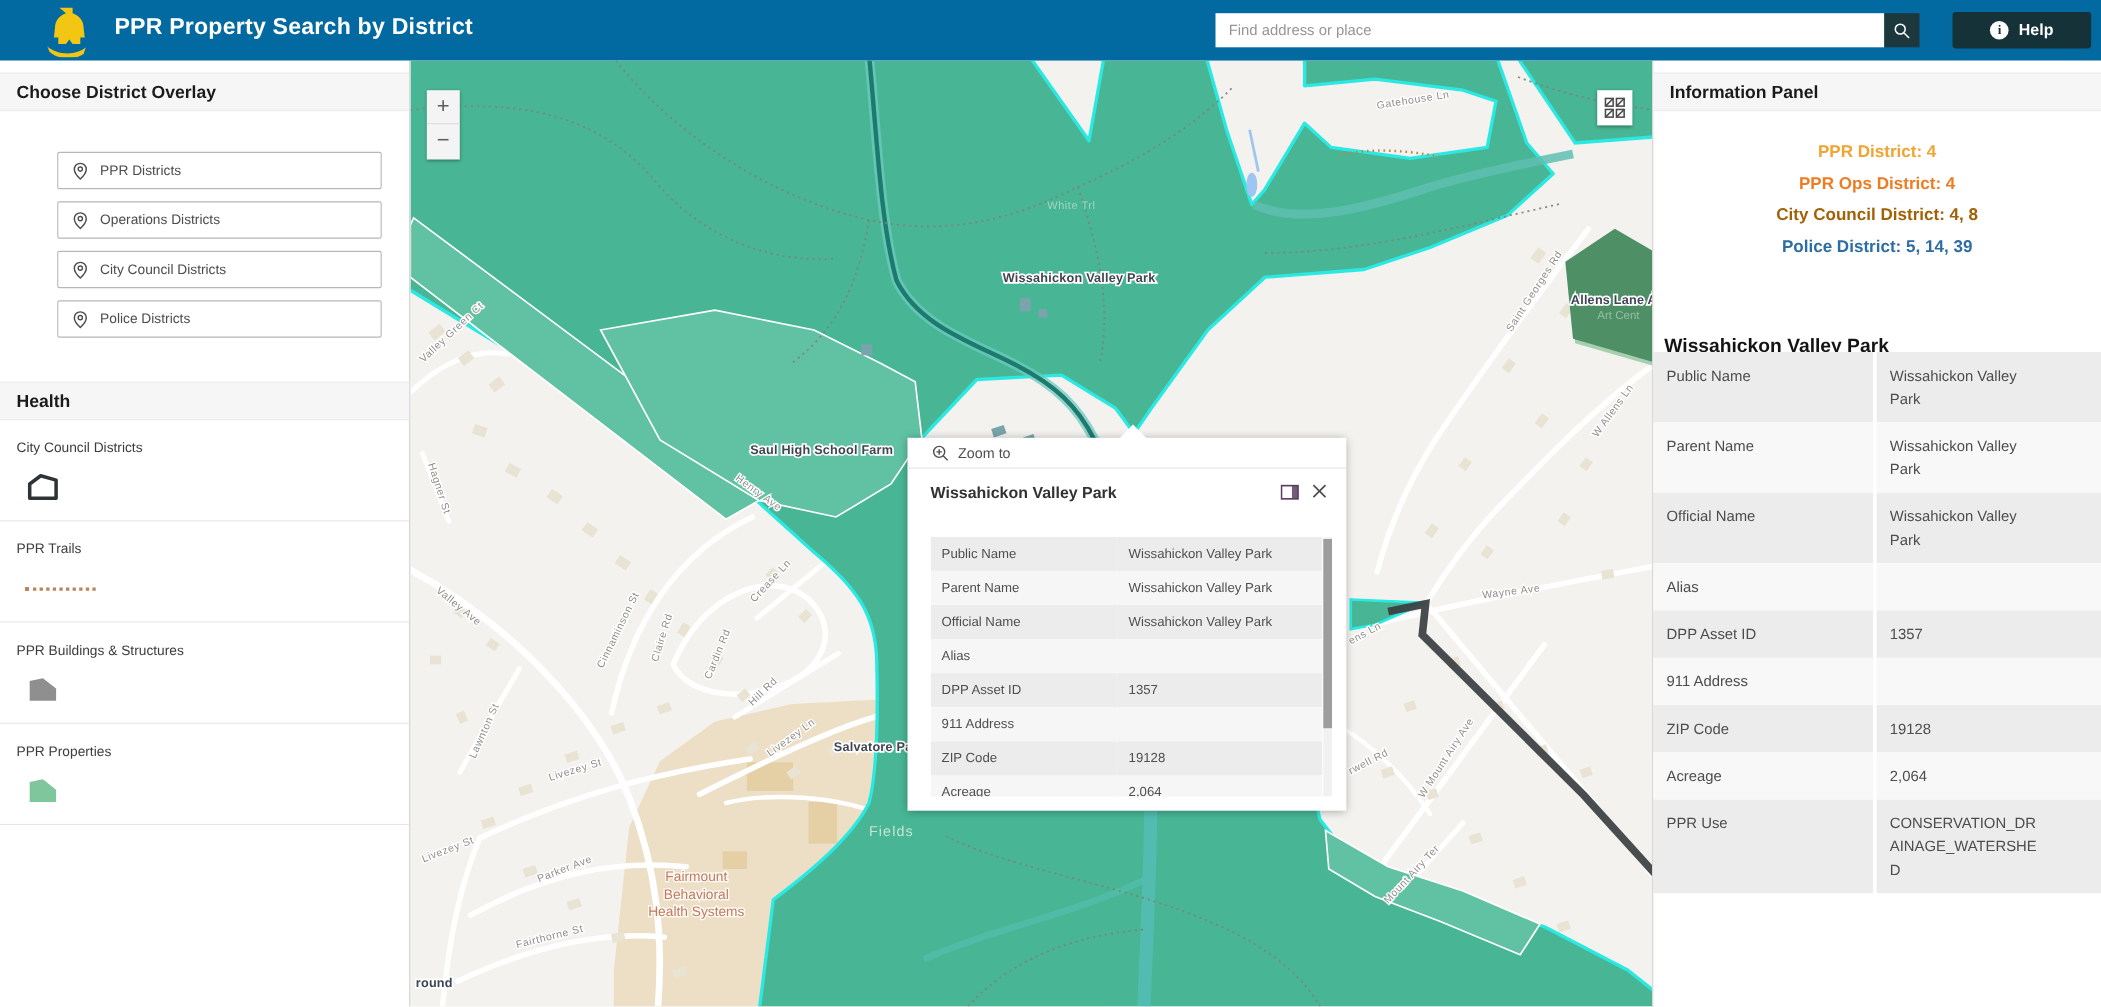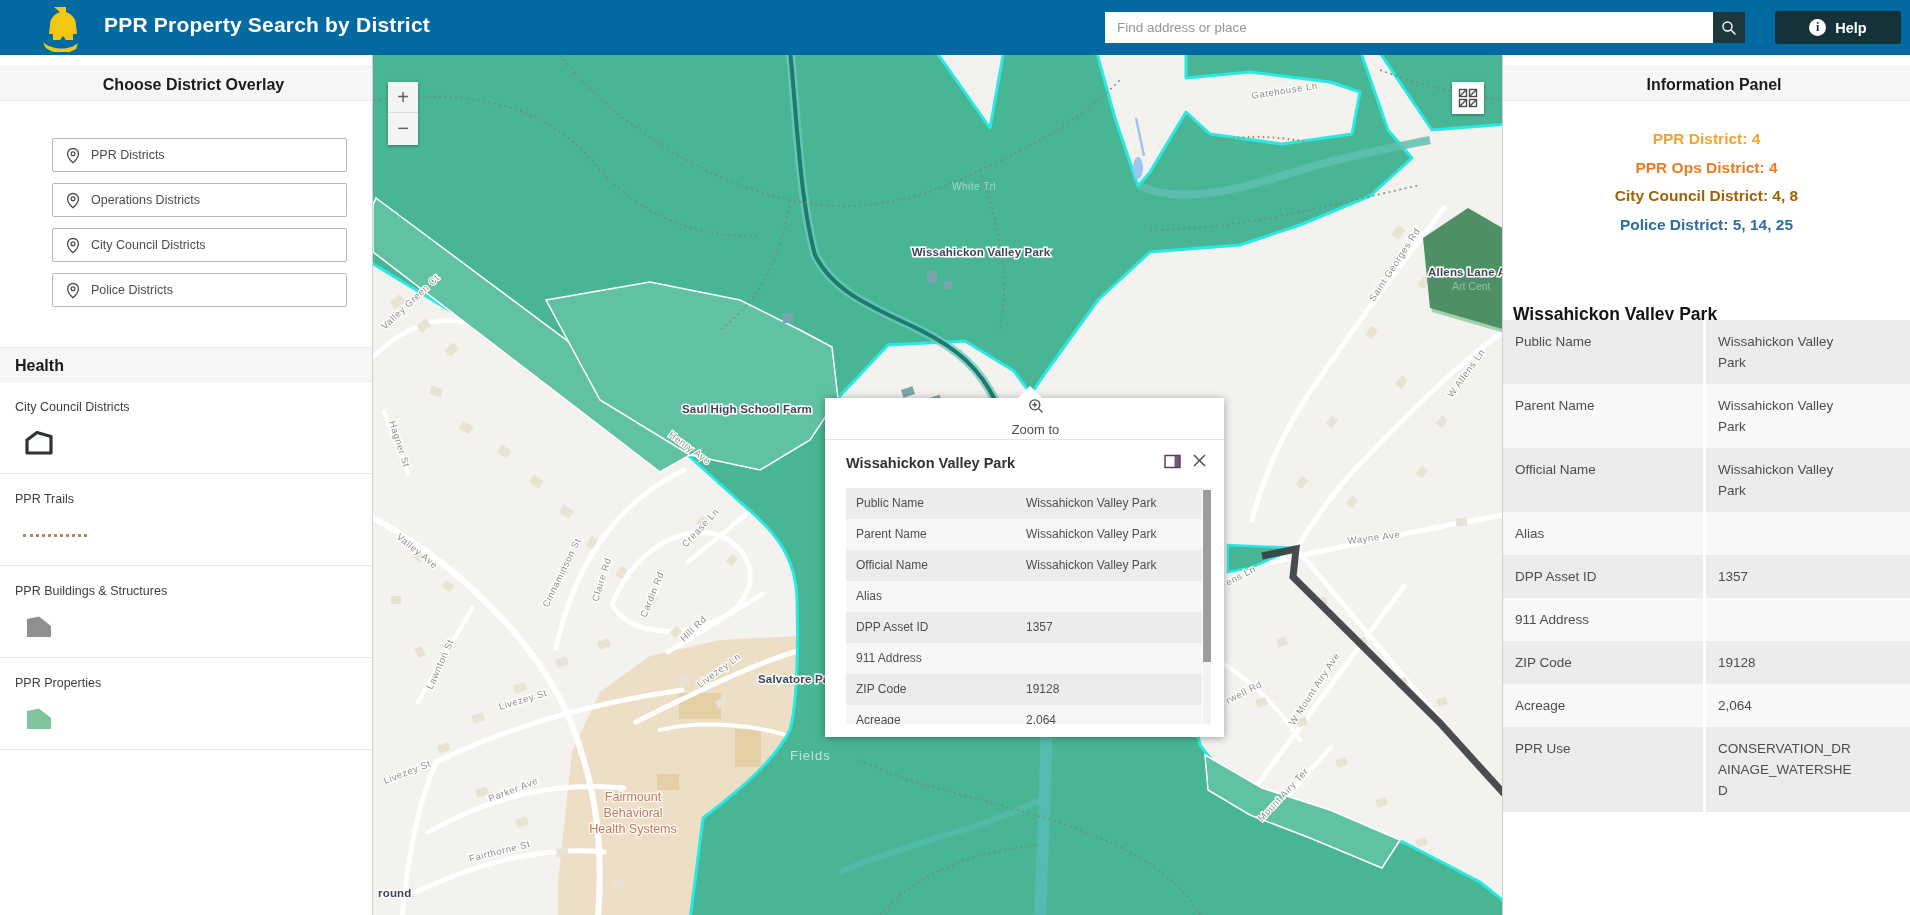--- a/index.html
+++ b/index.html
@@ -13,21 +13,21 @@
   .search-input { position:absolute; left:0; top:0; width:608px; height:31px; border:none; padding:0 12px; font-size:13.5px; color:#333; font-family:"Liberation Sans",sans-serif; outline:none; }
   .search-input::placeholder { color:#959595; }
   .search-btn { position:absolute; left:608px; top:0; width:32px; height:31px; background:#1d383d; border:none; cursor:pointer; display:flex; align-items:center; justify-content:center; }
   .help-btn { position:absolute; left:1775px; top:11px; width:126px; height:33px; background:#143238; border:none; border-radius:3px; color:#fff; display:flex; align-items:center; justify-content:center; gap:9px; cursor:pointer; }
   .help-btn .ico { width:17px; height:17px; border-radius:50%; background:#fff; color:#143238; font-size:12px; font-weight:bold; display:flex; align-items:center; justify-content:center; font-family:"Liberation Serif",serif; }
   .help-btn .txt { font-size:14.5px; font-weight:bold; }
 
   
   .sidebar { position:absolute; left:0; top:55px; width:373px; height:860px; background:#fff; border-right:1px solid #cfcfcf; z-index:40; }
   .band { background:#f6f6f6; height:35px; line-height:35px; padding-left:15px; font-size:16px; font-weight:bold; color:#1b1b1b; border-top:1px solid #ededed; border-bottom:1px solid #ededed; }
-  .band.first { margin-top:11px;text-align:center; }
+  .band.first { margin-top:11px; }
   .overlay-btns { padding:37px 0 0 52px; }
   .ov-btn { width:295px; height:34px; background:#fff; border:1px solid #b7b7b7; border-radius:2px; margin-bottom:11px; display:flex; align-items:center; gap:11px; padding-left:13px; cursor:pointer; }
   .ov-btn span.lbl { font-size:12.5px; color:#4c4c4c; }
   .legend-head { margin-top:40px; }
   .leg-item { padding:18px 15px 15px 15px; border-bottom:1px solid #e6e6e6; }
   .leg-item .lbl { display:block; font-size:12.5px; color:#3d3d3d; margin-bottom:14px; }
   .leg-swatch { height:30px; display:flex; align-items:center; padding-left:8px; }
   .dotline { width:64px; border-top:3px dotted #b9855a; }
 
   
@@ -58,21 +58,21 @@
   .ml-park { font-size:11.5px; font-weight:bold; fill:#3e4553; stroke:#ffffff; stroke-width:3px; paint-order:stroke; letter-spacing:.2px; }
   .ml-street { font-size:9.5px; fill:#8f8e8b; stroke:#ffffff; stroke-width:2.5px; paint-order:stroke; letter-spacing:.6px; }
   .ml-place { font-size:12.5px; fill:#c2795b; stroke:#fdfbf7; stroke-width:2.5px; paint-order:stroke; }
   .ml-light { font-size:13px; fill:#c9e2d4; letter-spacing:1px; }
   .ml-faint { font-size:10px; fill:#b9dcc9; opacity:.8; letter-spacing:.5px; }
   .ml-green { font-size:10.5px; fill:#8fc0a0; }
 
   
   .popup { position:absolute; left:825px; top:398px; width:399px; height:339px; background:#fff; box-shadow:0 1px 8px rgba(0,0,0,.35); z-index:30; }
   .popup .arrow { position:absolute; left:192px; top:-12px; width:0; height:0; border-left:13px solid transparent; border-right:13px solid transparent; border-bottom:13px solid #fff; }
-  .popup .zoomto { height:42px; border-bottom:1px solid #e4e4e4; display:flex; align-items:center; gap:8px; padding-left:22px; cursor:pointer;flex-direction:column; }
+  .popup .zoomto { height:28px; border-bottom:1px solid #e4e4e4; display:flex; align-items:center; gap:8px; padding-left:22px; cursor:pointer; }
   .popup .zoomto span { font-size:13px; color:#4f4f4f; }
   .popup .phead { position:relative; height:47px; }
   .popup .ptitle { position:absolute; left:21px; top:15px; font-size:14.5px; font-weight:bold; color:#323232; }
   .popup .dock { position:absolute; right:43px; top:14px; cursor:pointer; }
   .popup .pclose { position:absolute; right:17px; top:13px; cursor:pointer; }
   .ptable { position:absolute; left:21px; top:90px; width:365px; height:236px; overflow:hidden; }
   .prow { display:flex; width:356px; }
   .prow .f { width:170px; padding:8px 6px 8px 10px; font-size:12px; color:#4f4f4f; line-height:15px; }
   .prow .v { flex:1; padding:8px 0 8px 10px; font-size:12px; color:#4f4f4f; line-height:15px; }
   .prow.shaded .f, .prow.shaded .v { background:#ececec; }
@@ -442,21 +442,21 @@
       </div>
   </div>
 </div>
 
 <div class="ipanel">
   <div class="band first">Information Panel</div>
   <div class="districts">
     <div class="c-amber">PPR District: 4</div>
     <div class="c-orange">PPR Ops District: 4</div>
     <div class="c-dark">City Council District: 4, 8</div>
-    <div class="c-blue">Police District: 5, 14, 25</div>
+    <div class="c-blue">Police District: 5, 14, 39</div>
   </div>
   <div class="feat-title">Wissahickon Valley Park</div>
   <div class="attr-table">
     <div class="arow shaded">
         <div class="pl">Public Name</div>
         <div class="gap"></div>
         <div class="pv">
           <span class="inner">Wissahickon Valley Park</span>
         </div>
       </div>

